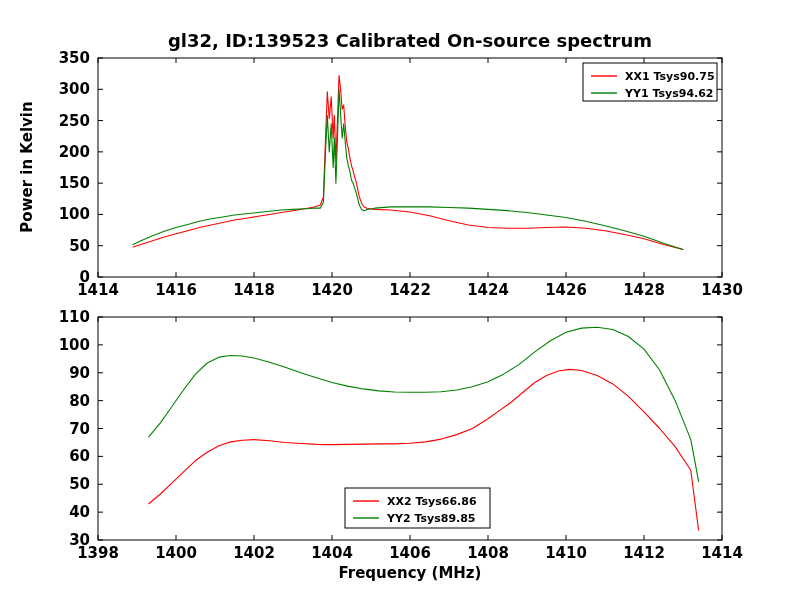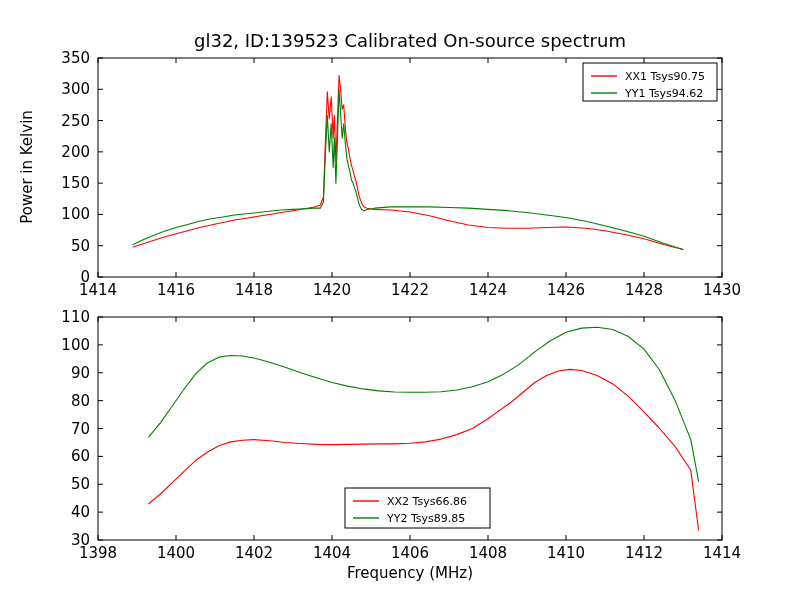--- a/index.html
+++ b/index.html
@@ -13,20 +13,21 @@
     font-family: "DejaVu Sans", sans-serif;
     overflow: hidden;
     position: relative;
   }
   #figure {
     position: absolute;
     left: 0; top: 0;
     width: 800px;
     height: 441px;
     background: #a21caf;
+    font-weight: bold;
   }
   .axes-frame {
     fill: none;
     stroke: #000000;
     stroke-width: 1;
   }
   .tickmark {
     stroke: #000000;
     stroke-width: 1;
   }

